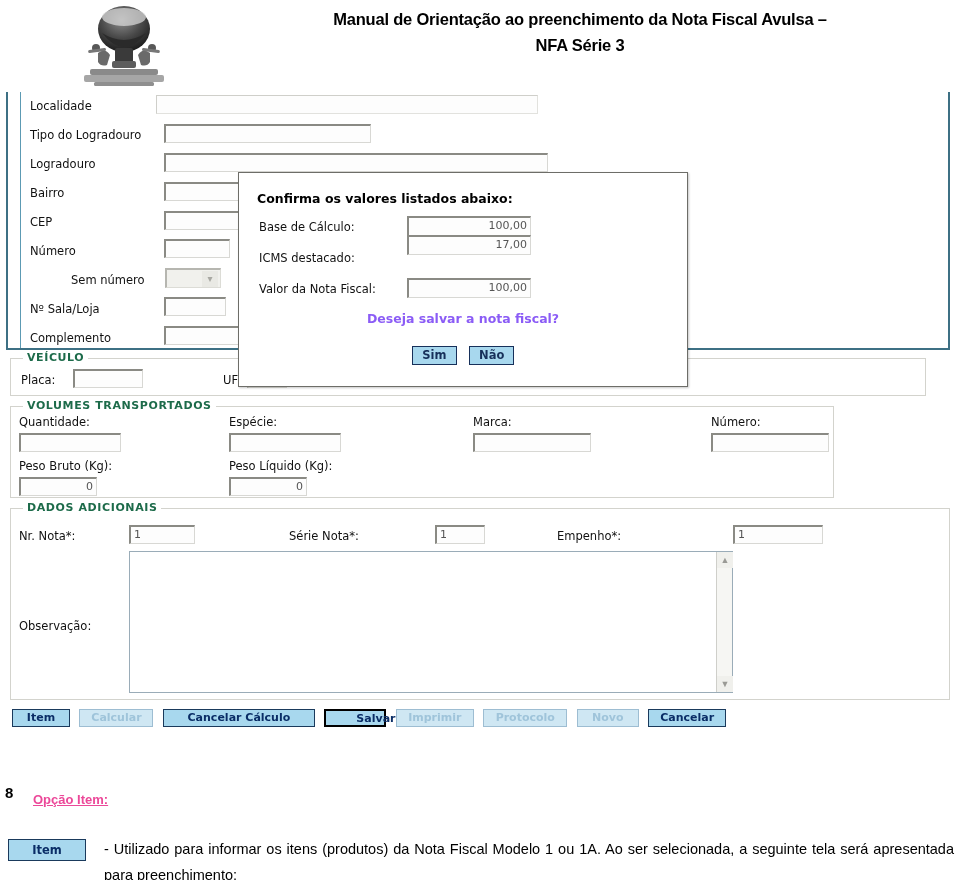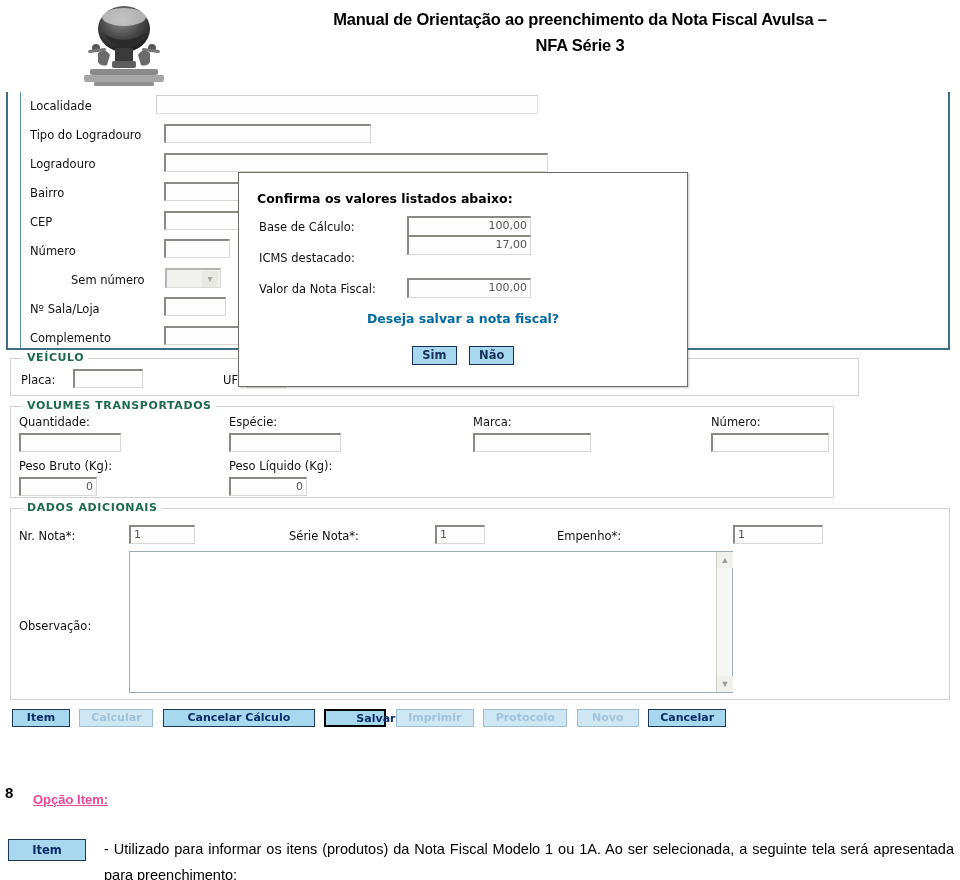--- a/index.html
+++ b/index.html
@@ -209,21 +209,21 @@
   }
   .modal-lbl {
     position: absolute; left: 20px;
     font-size: 11.5px; color: #111;
     font-family: "DejaVu Sans", sans-serif;
     white-space: nowrap;
   }
   .modal-q {
     position: absolute; top: 138px; left: 0; width: 100%;
     text-align: center;
-    font-size: 12.5px; font-weight: bold; color: #0369a1;
+    font-size: 12.5px; font-weight: bold; color: #8b5cf6;
     font-family: "DejaVu Sans", sans-serif;
   }
   .modal-btns {
     position: absolute; top: 172px; left: 0; width: 100%;
     text-align: center;
   }
   .mbtn {
     display: inline-block;
     width: 45px; height: 19px;
     line-height: 17px;
@@ -340,21 +340,21 @@
         <span class="chev">▾</span>
       </div>
 
       <div class="flbl" style="left:22px; top:210px;">Nº Sala/Loja</div>
       <div class="fin" style="left:156px; top:205px; width:62px;"></div>
 
       <div class="flbl" style="left:22px; top:239px;">Complemento</div>
       <div class="fin" style="left:156px; top:234px; width:118px;"></div>
     </div>
 
-    <div class="fs" style="left:10px; top:266px; width:849px; height:38px;">
+    <div class="fs" style="left:10px; top:266px; width:916px; height:38px;">
       <div class="fs-leg">VEÍCULO</div>
       <div class="flbl" style="left:10px; top:14px;">Placa:</div>
       <div class="fin" style="left:62px; top:10px; width:70px;"></div>
       <div class="flbl" style="left:212px; top:14px;">UF:</div>
       <div class="fsel" style="left:236px; top:9px; width:40px;">
         <span class="chev">▾</span>
       </div>
     </div>
 
     <div class="fs" style="left:10px; top:314px; width:824px; height:92px;">

